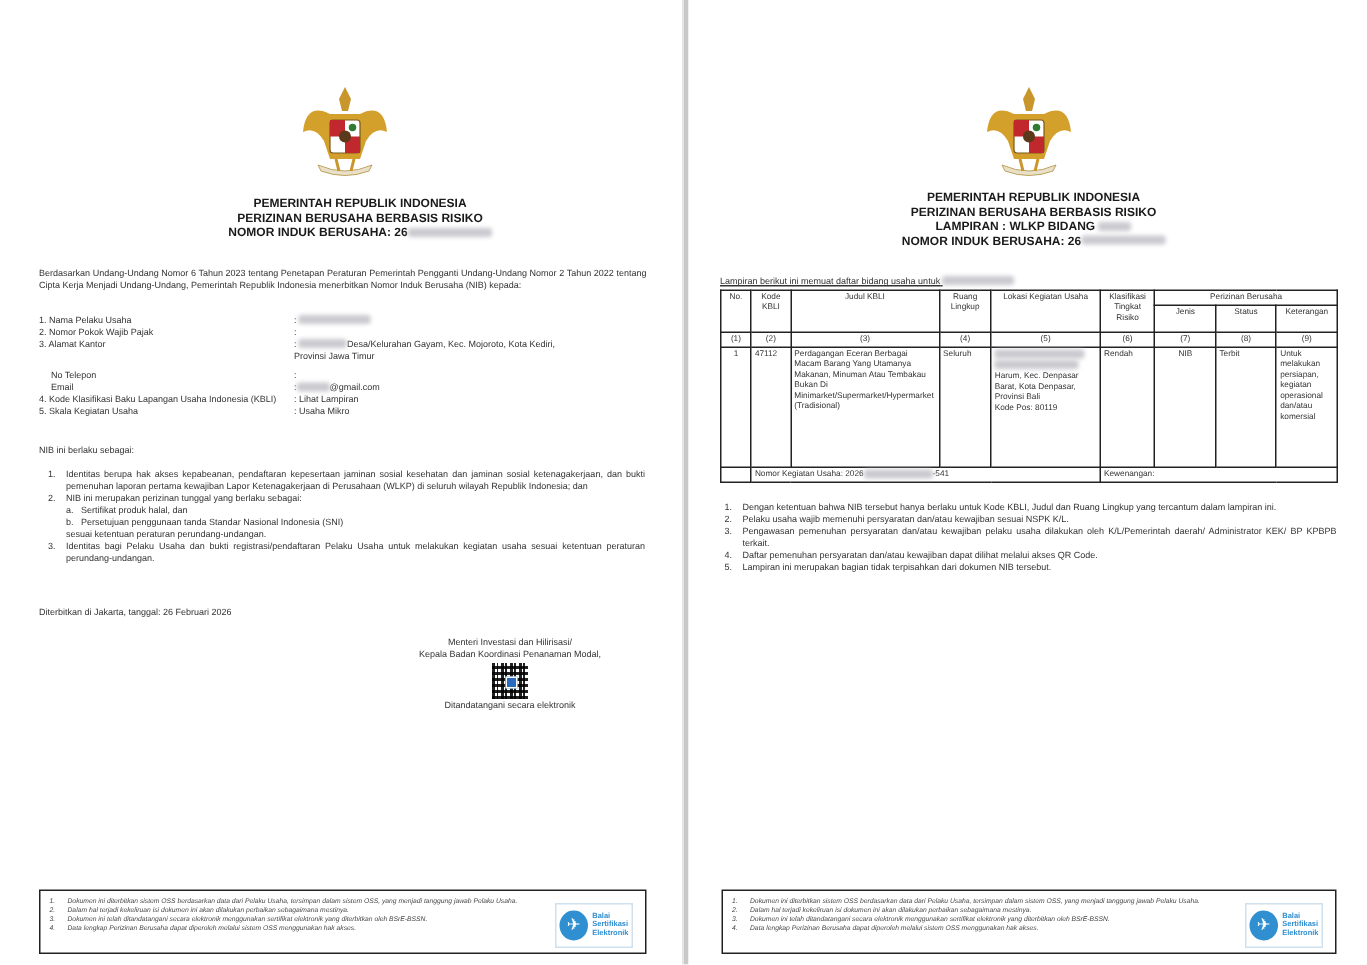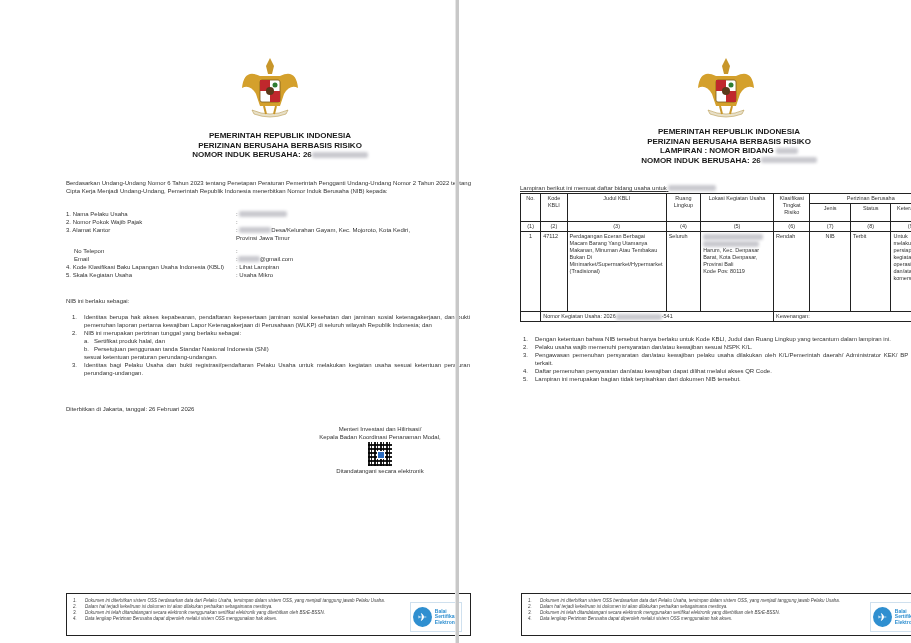--- a/index.html
+++ b/index.html
@@ -1,17 +1,17 @@
 <!DOCTYPE html>
 <html><head>
 <meta charset="utf-8">
 <style>
   * { box-sizing: border-box; margin: 0; padding: 0; }
   body { width: 911px; height: 643px; background: #ffffff; font-family: "Liberation Sans", sans-serif; color: #222; overflow: hidden; position: relative; }
-  .page { position: absolute; top: 0; height: 643px; background: #fff; margin-left: 40px; }
+  .page { position: absolute; top: 0; height: 643px; background: #fff; }
   .page.left { left: 0; width: 455px; }
   .page.right { left: 459px; width: 452px; }
   .divider { position: absolute; left: 455px; top: 0; width: 4px; height: 643px; background: #c8c8c8; border-left: 1px solid #e6e6e6; }
   .garuda { position: absolute; width: 64px; height: 70px; }
   .hdr { position: absolute; text-align: center; font-weight: bold; font-size: 8px; line-height: 9.5px; color: #1a1a1a; }
   .blur { display: inline-block; background: #c9c9cf; filter: blur(1.5px); height: 6px; vertical-align: middle; border-radius: 2px; }
   .txt { position: absolute; font-size: 6px; line-height: 8px; color: #333; }
   .justify { text-align: justify; }
   .row { display: flex; }
   .lbl { width: 170px; }
@@ -170,21 +170,21 @@
     <rect x="32" y="37" width="10" height="11" fill="#c0282d"></rect>
     <circle cx="32" cy="37" r="4" fill="#5a3a1a"></circle>
     <circle cx="37" cy="31" r="2.5" fill="#2e7d32"></circle>
     <path d="M14 56 Q32 64 50 56 L48 60 Q32 66 16 60 Z" fill="#e8e0c8" stroke="#b89a50" stroke-width="0.6"></path>
     <path d="M26 52 L28 60 M38 52 L36 60" stroke="#c8962a" stroke-width="2"></path>
   </svg>
 
   <div class="hdr" style="left:90px; top:127px; width:280px;">
     <div>PEMERINTAH REPUBLIK INDONESIA</div>
     <div>PERIZINAN BERUSAHA BERBASIS RISIKO</div>
-    <div><span>LAMPIRAN : NOMOR BIDANG</span> <span class="blur" style="width:22px;"></span></div>
+    <div><span>LAMPIRAN : WLKP BIDANG</span> <span class="blur" style="width:22px;"></span></div>
     <div><span>NOMOR INDUK BERUSAHA: 26</span><span class="blur" style="width:56px;"></span></div>
   </div>
 
   <div class="txt" style="left:21px; top:184px; text-decoration: underline;"><span>Lampiran berikut ini memuat daftar bidang usaha untuk</span> <span class="blur" style="width:48px;"></span></div>
 
   <table class="kbli" style="left:21px; top:193px; width:412px;">
     <colgroup>
       <col style="width:20px">
         <col style="width:26px">
         <col style="width:72px">

